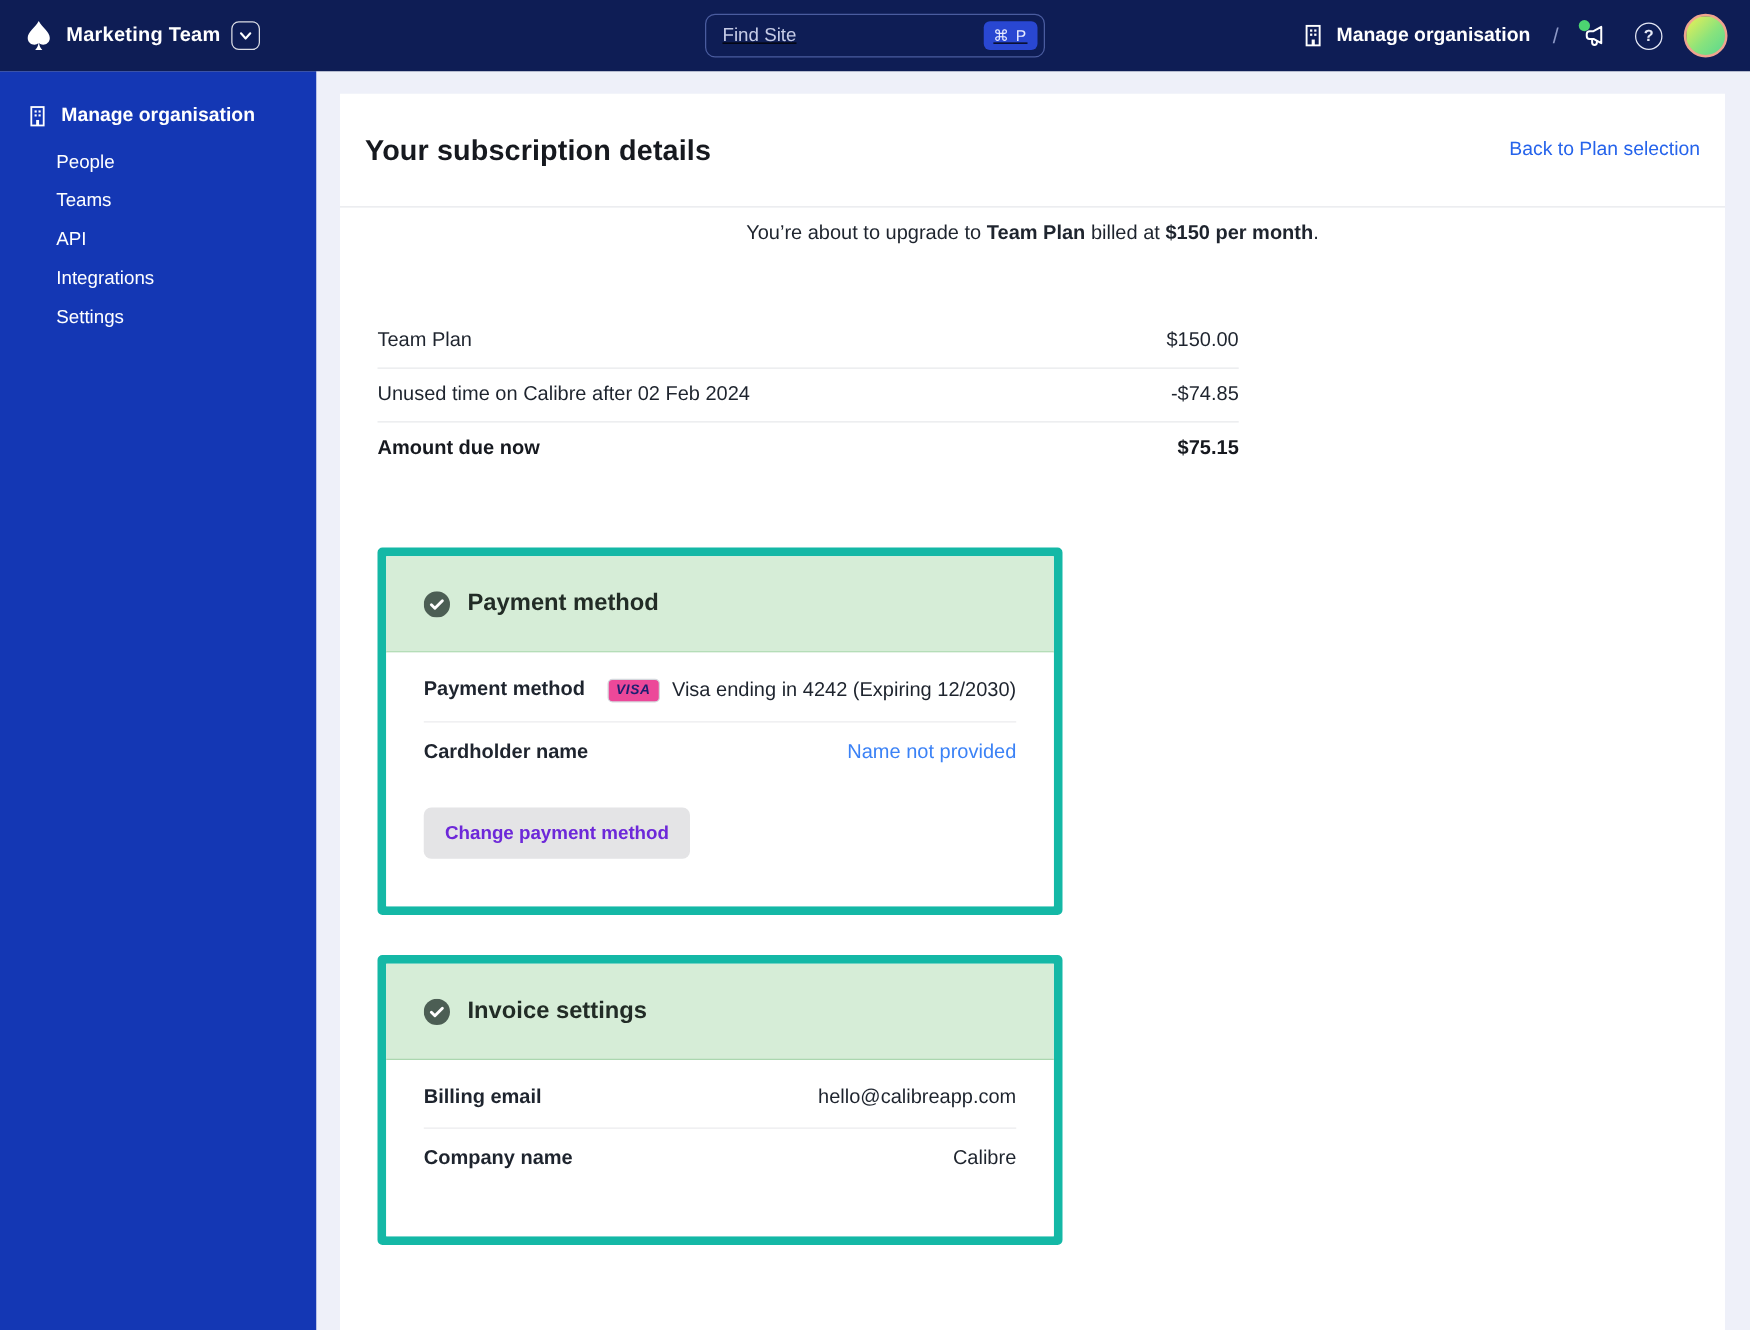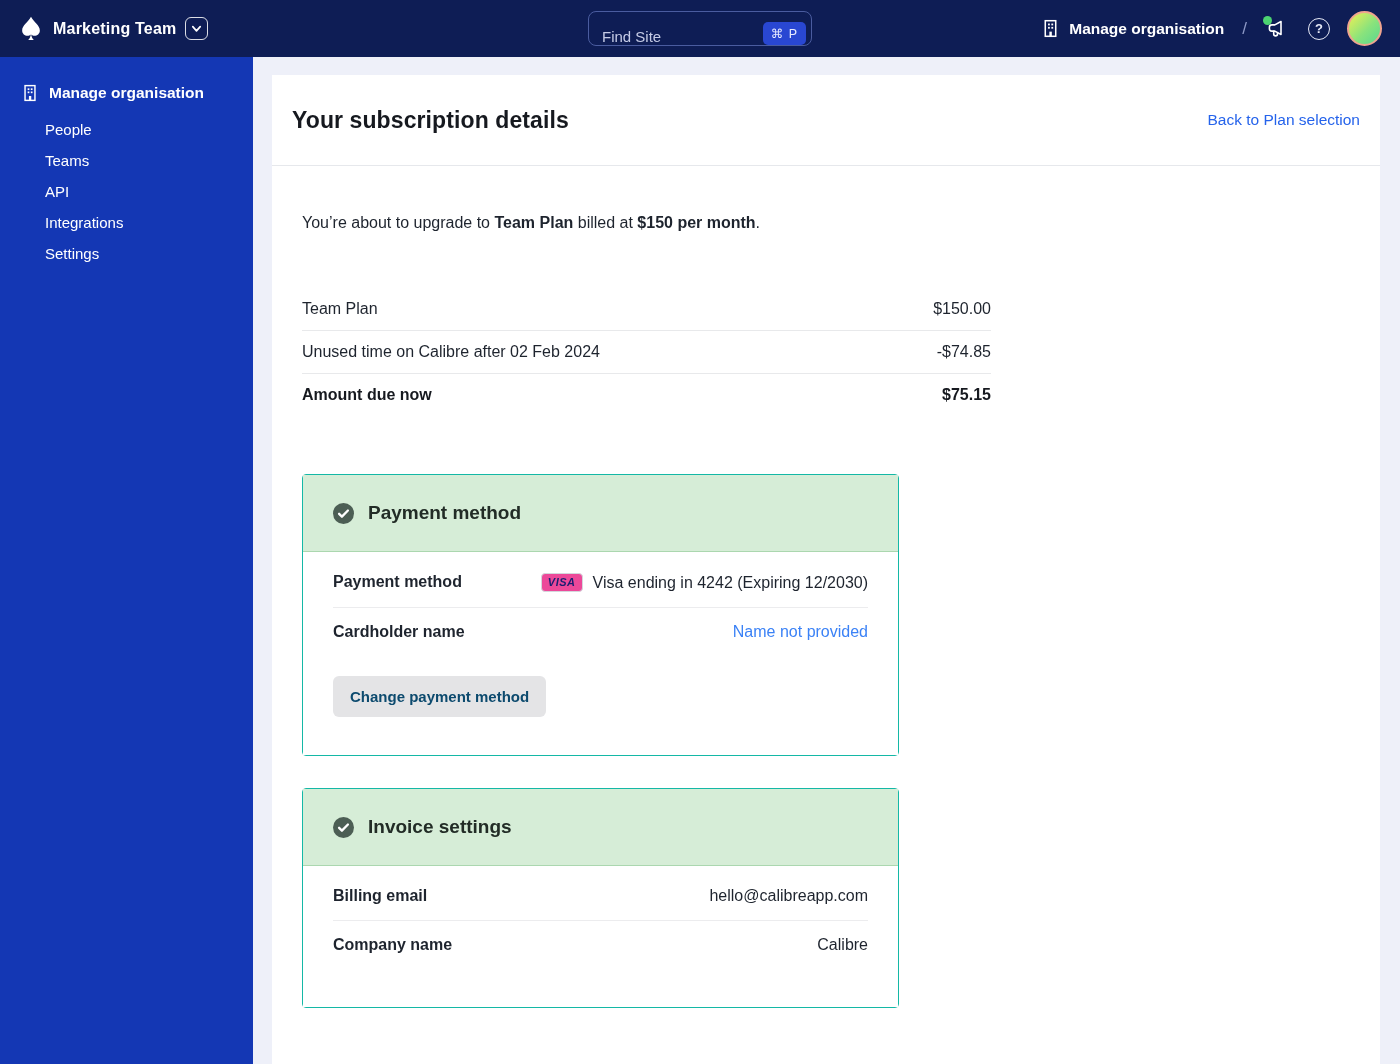--- a/index.html
+++ b/index.html
@@ -9,23 +9,23 @@
   
   .topbar { height:57px; background:#0e1d55; display:flex; align-items:center;
             justify-content:space-between; padding:0 18px; position:relative; }
   .tb-left { display:flex; align-items:center; gap:9px; min-width:330px; }
   .logo-spade { width:26px; height:28px; display:flex; align-items:center; }
   .team-name { color:#ffffff; font-weight:700; font-size:16px; letter-spacing:.2px; }
   .chev-box { width:23px; height:23px; border:1.5px solid rgba(255,255,255,.85);
               border-radius:6px; display:flex; align-items:center; justify-content:center; cursor:pointer; }
 
   .tb-search { position:absolute; left:50%; top:11px; transform:translateX(-50%);
-               width:224px; height:35px; border:1px solid #4a5c9f; border-radius:8px;
-               display:flex; align-items:flex-end; justify-content:space-between;
-               padding:0 5px 0 13px; cursor:text; }
+               width:272px; height:35px; border:1px solid #4a5c9f; border-radius:8px;
+               display:flex; align-items:center; justify-content:space-between;
+               padding:0 5px 0 13px; cursor:text;text-decoration:underline; }
   .tb-search .ph { color:#c5cbe6; font-size:15px; }
   .kbd-badge { background:#2947d2; color:#e8ecff; font-size:12.5px; border-radius:5px;
                padding:4px 8px; letter-spacing:1px; }
 
   .tb-right { display:flex; align-items:center; gap:17px; }
   .org-link { display:flex; align-items:center; gap:9px; cursor:pointer; }
   .org-link span { color:#ffffff; font-weight:700; font-size:15.5px; }
   .tb-sep { color:#8d99c7; font-size:17px; font-weight:400; padding:0 1px; }
   .mega-wrap { position:relative; width:26px; height:24px; cursor:pointer; }
   .mega-dot { position:absolute; left:-2px; top:-1px; width:9px; height:9px;
@@ -48,52 +48,52 @@
 
   .main { flex:1; padding:18px 20px 0 19px; }
   .panel { background:#ffffff; width:1108px; height:100%; }
 
   .panel-header { height:91px; display:flex; align-items:center; justify-content:space-between;
                   padding:0 20px; border-bottom:1px solid #e6e8ec; }
   .panel-title { font-size:23px; font-weight:700; color:#16191f; letter-spacing:.1px; }
   .back-link { color:#2563eb; font-size:15.5px; cursor:pointer; text-decoration:none; }
 
   .panel-body { padding:0 30px; }
-  .intro { margin-top:48px; font-size:16px; color:#1e242e; }
+  .intro { margin-top:12px; font-size:16px; color:#1e242e;text-align:center; }
   .intro b { font-weight:700; }
 
   .summary { width:689px; margin-top:56px; }
   .sum-row { display:flex; justify-content:space-between; align-items:center;
              padding:12px 0; font-size:16px; color:#1e242e; }
   .sum-row + .sum-row { border-top:1px solid #e8e9eb; }
   .sum-row.total { font-weight:700; color:#16191f; }
 
   
-  .card { width:597px; border:1px solid #14b8a6; border-radius:4px; margin-top:58px; }
+  .card { width:548px; border:7px solid #14b8a6; border-radius:4px; margin-top:58px; }
   .card-head { background:#d6edd7; padding:27px 30px; display:flex; align-items:center;
                gap:14px; border-bottom:1px solid #abd7af; }
   .card-head h2 { font-size:19px; font-weight:700; color:#222c26; }
   .check-icon { width:21px; height:21px; flex:none; }
 
   .card-body { background:#ffffff; padding:6px 30px 38px; }
   .kv-row { display:flex; justify-content:space-between; align-items:flex-start;
             padding:15px 0; font-size:16px; }
   .kv-row + .kv-row { border-top:1px solid #ececee; }
   .kv-label { font-weight:700; color:#1e242e; }
   .kv-value { color:#1e242e; display:flex; align-items:center; gap:10px; }
   .kv-value.muted { color:#3b82f6; }
   .kv-multiline { text-align:right; line-height:23px; color:#1e242e; }
 
   .visa-badge { border:1px solid #d4d7dc; border-radius:4px; background:#ec4899;
                 color:#1a1f71; font-style:italic; font-weight:900; font-size:11px;
                 letter-spacing:.5px; padding:3px 6px; line-height:1; }
 
   .gray-btn { margin-top:20px; display:inline-block; background:#e4e4e6; border:none;
               border-radius:6px; padding:12px 17px; font-family:"Liberation Sans",sans-serif;
-              font-size:15px; font-weight:700; color:#0c4a6e; cursor:pointer; }
+              font-size:15px; font-weight:700; color:#6d28d9; cursor:pointer; }
 
   .card.invoice { margin-top:32px; }
 </style>
 </head>
 <body>
 
 <header class="topbar">
   <div class="tb-left">
     <div class="logo-spade">
       <svg viewBox="0 0 20 20" width="26" height="26">

